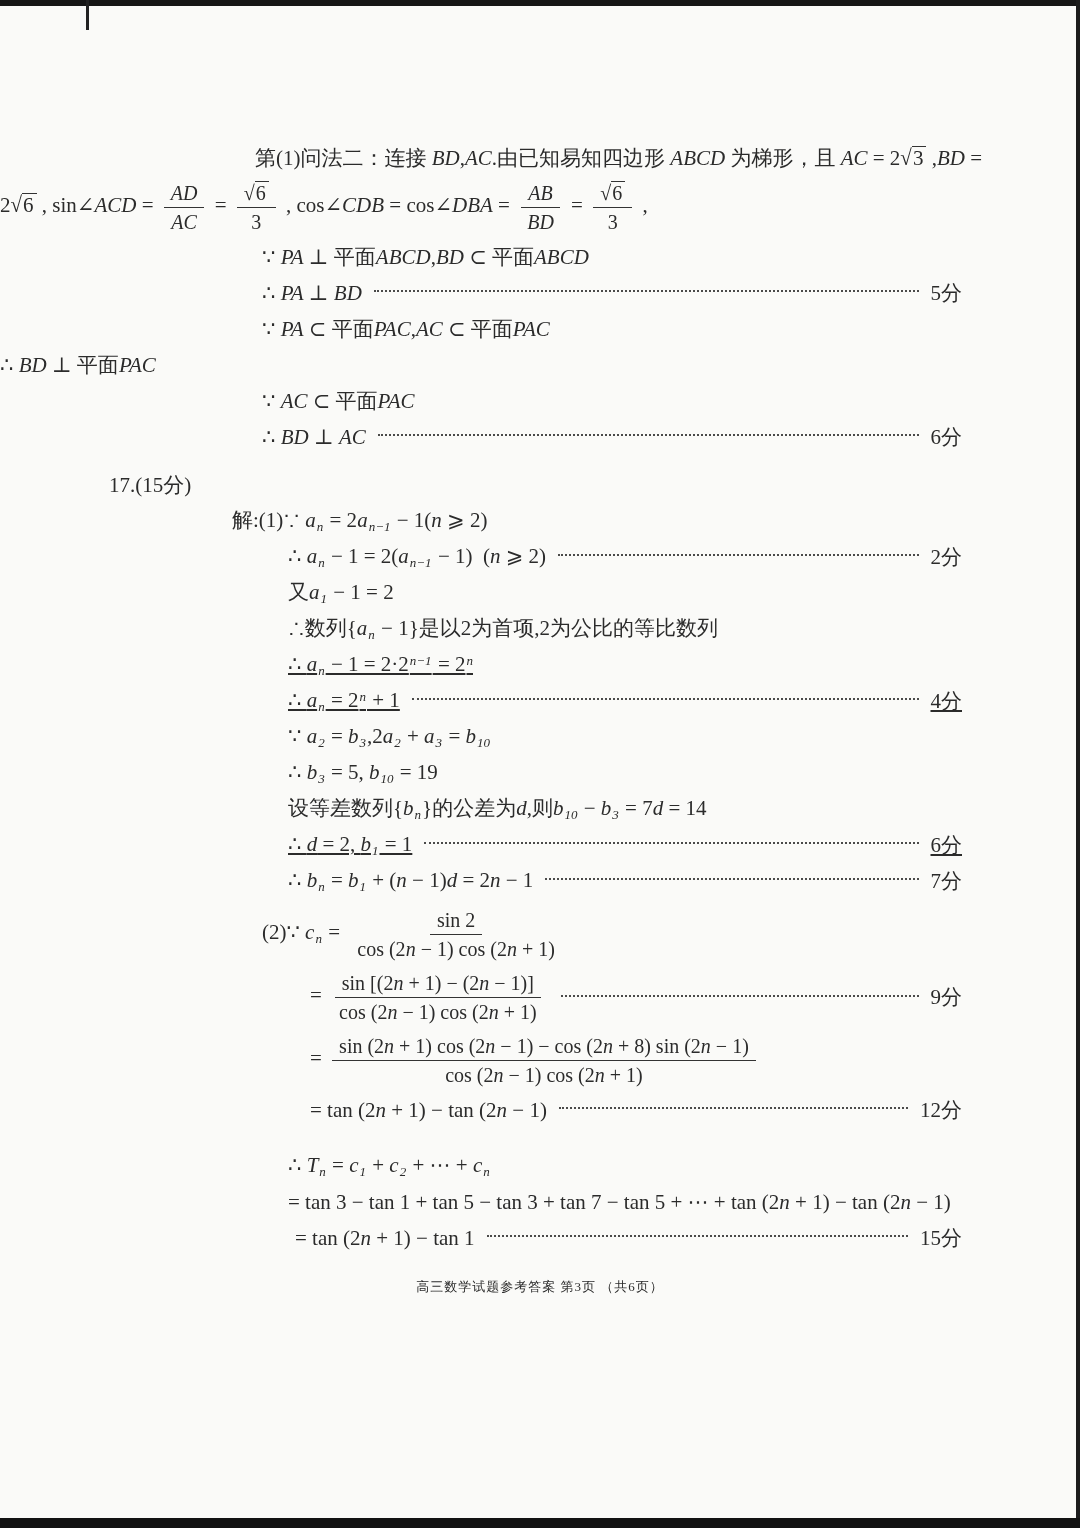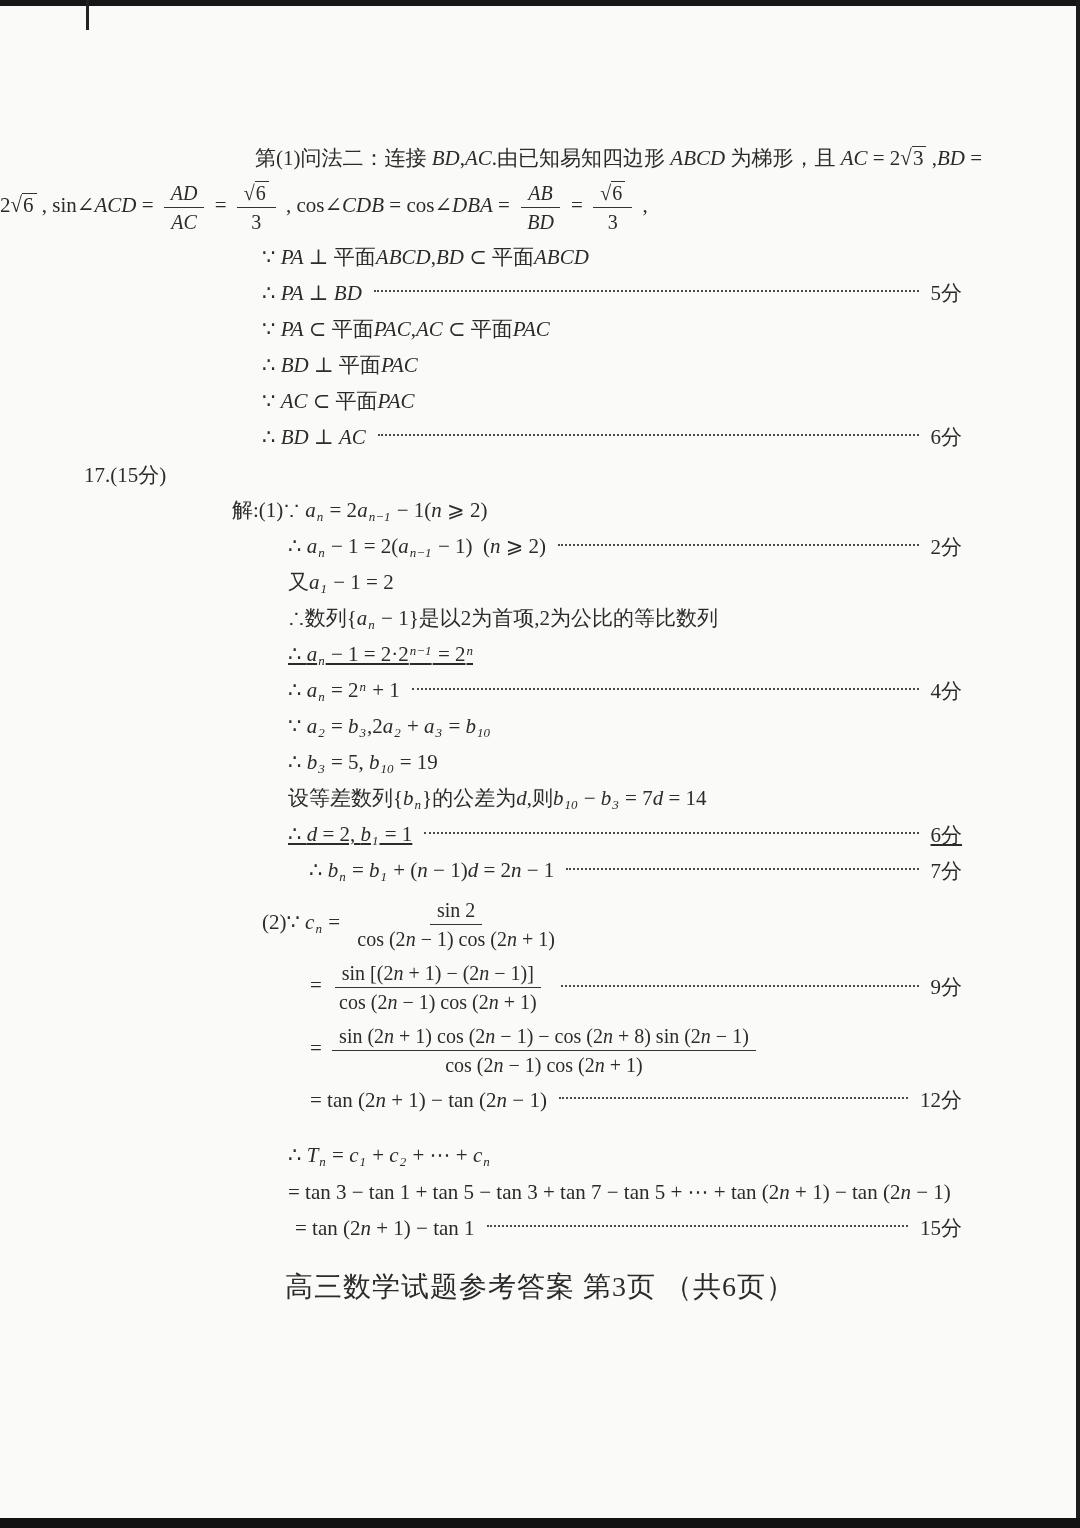--- a/index.html
+++ b/index.html
@@ -44,21 +44,21 @@
   .frac-den{padding:2px 7px 0;text-align:center;}
   .dotted-leader{
     flex:1 1 40px;align-self:center;height:0;
     border-bottom:2.4px dotted #4a4a4a;
     margin:0 12px;position:relative;top:-2px;min-width:30px;
   }
   .score-label{white-space:nowrap;}
   .page-footer{
     text-align:center;
     margin-top:22px;
-    font-size:28px;
+    font-size:13px;
     letter-spacing:1px;
   }
 </style>
 </head>
 <body>
 
 <div class="scan-edge-top"></div>
 <div class="scan-artifact-left"></div>
 <div class="scan-edge-right"></div>
 
@@ -86,71 +86,71 @@
         <span class="line-content"><span class="text-run">∵ </span><span class="math-var">PA</span><span class="text-run"> ⊥ 平面</span><span class="math-var">ABCD</span><span class="text-run">,</span><span class="math-var">BD</span><span class="text-run"> ⊂ 平面</span><span class="math-var">ABCD</span></span>
       </div>
       <div class="doc-line" style="padding-left: 262px;">
         <span class="line-content"><span class="text-run">∴ </span><span class="math-var">PA</span><span class="text-run"> ⊥ </span><span class="math-var">BD</span></span>
         <span class="dotted-leader"></span>
         <span class="score-label">5分</span>
       </div>
       <div class="doc-line" style="padding-left: 262px;">
         <span class="line-content"><span class="text-run">∵ </span><span class="math-var">PA</span><span class="text-run"> ⊂ 平面</span><span class="math-var">PAC</span><span class="text-run">,</span><span class="math-var">AC</span><span class="text-run"> ⊂ 平面</span><span class="math-var">PAC</span></span>
       </div>
-      <div class="doc-line" style="padding-left: 262px;">
+      <div class="doc-line" style="">
         <span class="line-content"><span class="text-run">∴ </span><span class="math-var">BD</span><span class="text-run"> ⊥ 平面</span><span class="math-var">PAC</span></span>
       </div>
       <div class="doc-line" style="padding-left: 262px;">
         <span class="line-content"><span class="text-run">∵ </span><span class="math-var">AC</span><span class="text-run"> ⊂ 平面</span><span class="math-var">PAC</span></span>
       </div>
       <div class="doc-line" style="padding-left: 262px;">
         <span class="line-content"><span class="text-run">∴ </span><span class="math-var">BD</span><span class="text-run"> ⊥ </span><span class="math-var">AC</span></span>
         <span class="dotted-leader"></span>
         <span class="score-label">6分</span>
       </div>
-      <div class="doc-line" style="padding-left: 84px; margin-top: 2px;">
+      <div class="doc-line" style="padding-left: 109px; margin-top: 12px;">
         <span class="line-content"><span class="text-run">17.(15分)</span></span>
       </div>
       <div class="doc-line" style="padding-left: 232px;">
         <span class="line-content"><span class="text-run">解:(1)∵ </span><span class="math-var">a</span><span class="subscript">n</span><span class="text-run"> = 2</span><span class="math-var">a</span><span class="subscript">n−1</span><span class="text-run"> − 1(</span><span class="math-var">n</span><span class="text-run"> ⩾ 2)</span></span>
       </div>
       <div class="doc-line" style="padding-left: 288px; text-align: center;">
         <span class="line-content"><span class="text-run">∴ </span><span class="math-var">a</span><span class="subscript">n</span><span class="text-run"> − 1 = 2(</span><span class="math-var">a</span><span class="subscript">n−1</span><span class="text-run"> − 1)&nbsp;&nbsp;(</span><span class="math-var">n</span><span class="text-run"> ⩾ 2)</span></span>
         <span class="dotted-leader"></span>
         <span class="score-label">2分</span>
       </div>
       <div class="doc-line" style="padding-left: 288px;">
         <span class="line-content"><span class="text-run">又</span><span class="math-var">a</span><span class="subscript">1</span><span class="text-run"> − 1 = 2</span></span>
       </div>
       <div class="doc-line" style="padding-left: 288px;">
         <span class="line-content"><span class="text-run">∴数列{</span><span class="math-var">a</span><span class="subscript">n</span><span class="text-run"> − 1}是以2为首项,2为公比的等比数列</span></span>
       </div>
       <div class="doc-line" style="padding-left: 288px; text-decoration: underline;">
         <span class="line-content"><span class="text-run">∴ </span><span class="math-var">a</span><span class="subscript">n</span><span class="text-run"> − 1 = 2·2</span><span class="superscript">n−1</span><span class="text-run"> = 2</span><span class="superscript">n</span></span>
       </div>
-      <div class="doc-line" style="padding-left: 288px;">
+      <div class="doc-line" style="padding-left: 288px; text-decoration: underline;">
         <span class="line-content"><span class="text-run">∴ </span><span class="math-var">a</span><span class="subscript">n</span><span class="text-run"> = 2</span><span class="superscript">n</span><span class="text-run"> + 1</span></span>
         <span class="dotted-leader"></span>
         <span class="score-label">4分</span>
       </div>
       <div class="doc-line" style="padding-left: 288px;">
         <span class="line-content"><span class="text-run">∵ </span><span class="math-var">a</span><span class="subscript">2</span><span class="text-run"> = </span><span class="math-var">b</span><span class="subscript">3</span><span class="text-run">,2</span><span class="math-var">a</span><span class="subscript">2</span><span class="text-run"> + </span><span class="math-var">a</span><span class="subscript">3</span><span class="text-run"> = </span><span class="math-var">b</span><span class="subscript">10</span></span>
       </div>
       <div class="doc-line" style="padding-left: 288px;">
         <span class="line-content"><span class="text-run">∴ </span><span class="math-var">b</span><span class="subscript">3</span><span class="text-run"> = 5, </span><span class="math-var">b</span><span class="subscript">10</span><span class="text-run"> = 19</span></span>
       </div>
       <div class="doc-line" style="padding-left: 288px;">
         <span class="line-content"><span class="text-run">设等差数列{</span><span class="math-var">b</span><span class="subscript">n</span><span class="text-run">}的公差为</span><span class="math-var">d</span><span class="text-run">,则</span><span class="math-var">b</span><span class="subscript">10</span><span class="text-run"> − </span><span class="math-var">b</span><span class="subscript">3</span><span class="text-run"> = 7</span><span class="math-var">d</span><span class="text-run"> = 14</span></span>
       </div>
       <div class="doc-line" style="padding-left: 288px; text-decoration: underline;">
         <span class="line-content"><span class="text-run">∴ </span><span class="math-var">d</span><span class="text-run"> = 2, </span><span class="math-var">b</span><span class="subscript">1</span><span class="text-run"> = 1</span></span>
         <span class="dotted-leader"></span>
         <span class="score-label">6分</span>
       </div>
-      <div class="doc-line" style="padding-left: 288px; margin-left: 21px;">
+      <div class="doc-line" style="padding-left: 288px;">
         <span class="line-content"><span class="text-run">∴ </span><span class="math-var">b</span><span class="subscript">n</span><span class="text-run"> = </span><span class="math-var">b</span><span class="subscript">1</span><span class="text-run"> + (</span><span class="math-var">n</span><span class="text-run"> − 1)</span><span class="math-var">d</span><span class="text-run"> = 2</span><span class="math-var">n</span><span class="text-run"> − 1</span></span>
         <span class="dotted-leader"></span>
         <span class="score-label">7分</span>
       </div>
       <div class="doc-line" style="padding-left: 262px; margin-top: 4px;">
         <span class="line-content"><span class="text-run">(2)∵ </span><span class="math-var">c</span><span class="subscript">n</span><span class="text-run"> = </span><span class="fraction">
             <span class="frac-num"><span class="text-run">sin 2</span></span>
             <span class="frac-den"><span class="text-run">cos (2</span><span class="math-var">n</span><span class="text-run"> − 1) cos (2</span><span class="math-var">n</span><span class="text-run"> + 1)</span></span>
           </span></span>
       </div>

